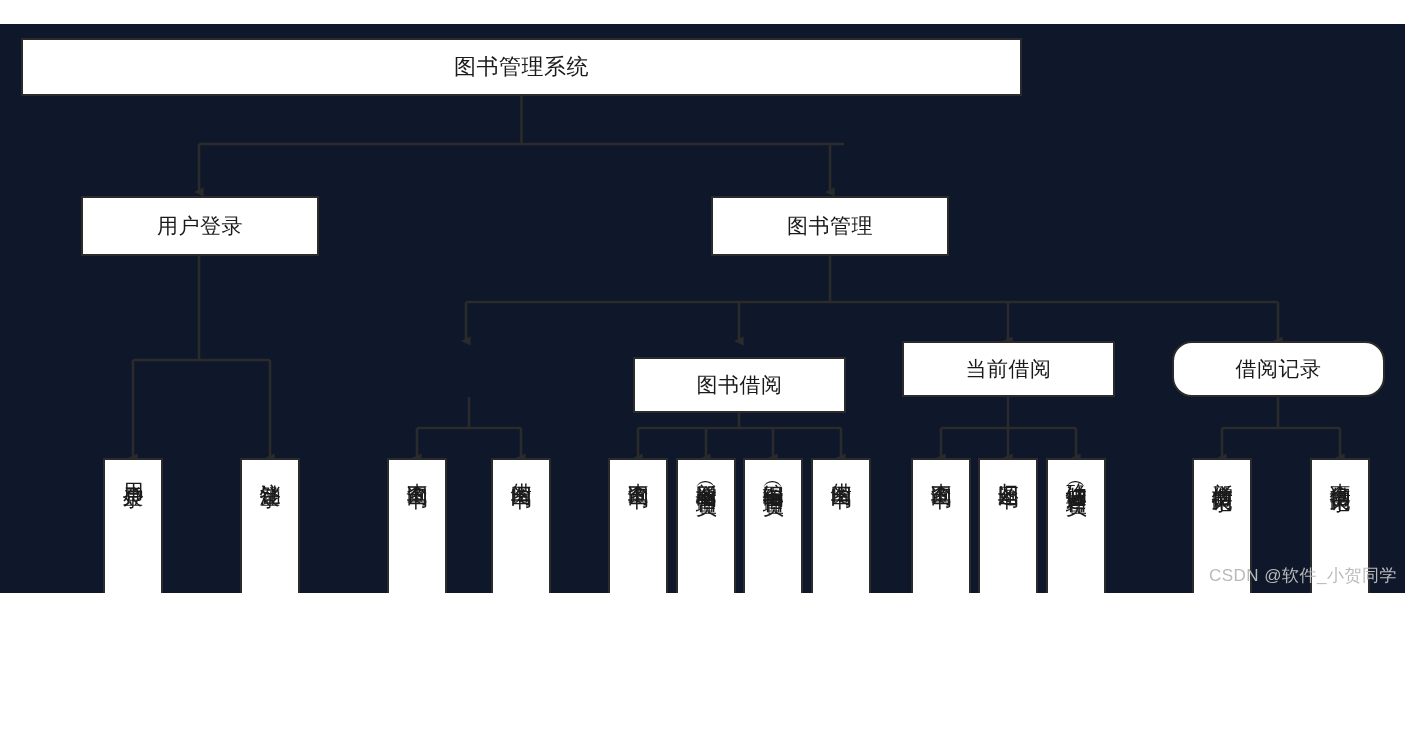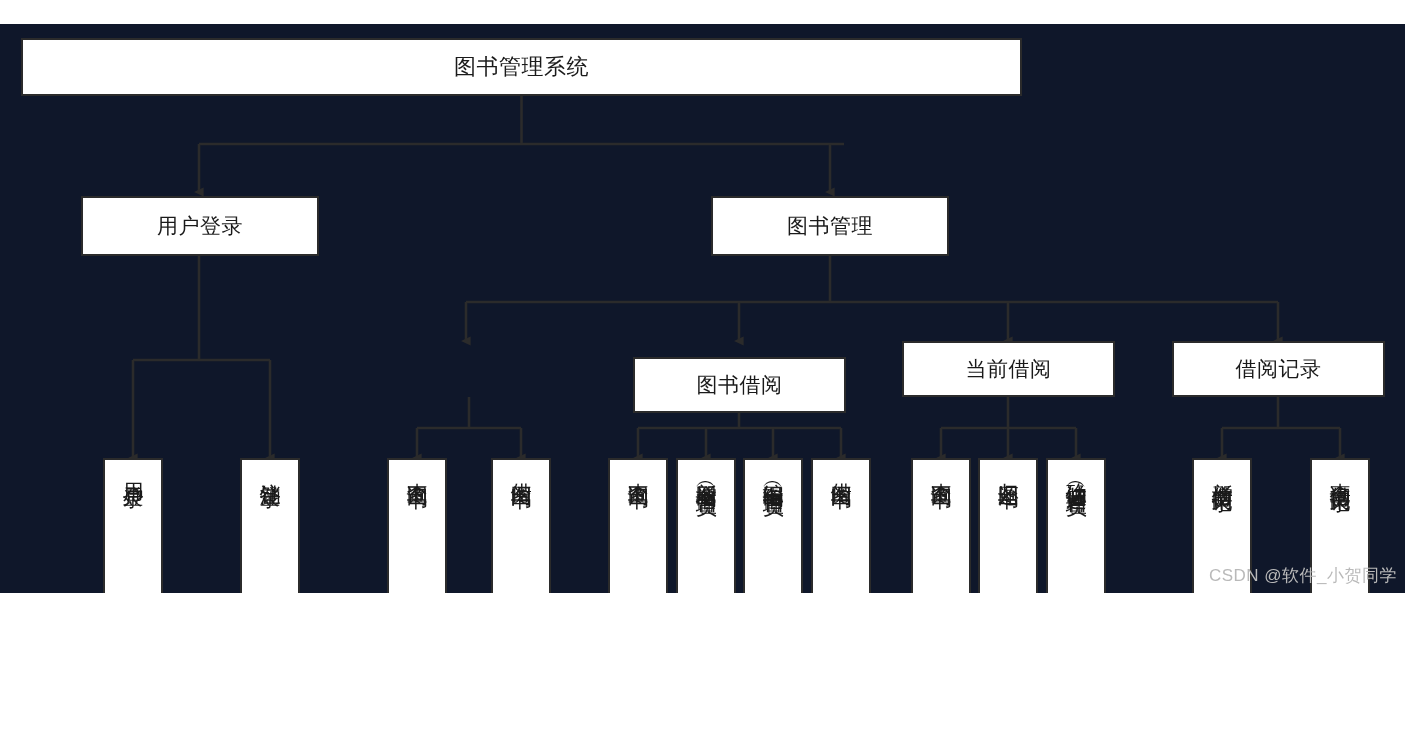--- a/index.html
+++ b/index.html
@@ -142,21 +142,21 @@
   <div class="node horiz" style="left:711px; top:172px; width:238px; height:60px;">
     <span class="label">图书管理</span>
   </div>
 
   <div class="node horiz" style="left:633px; top:333px; width:213px; height:56px;">
     <span class="label">图书借阅</span>
   </div>
   <div class="node horiz" style="left:902px; top:317px; width:213px; height:56px;">
     <span class="label">当前借阅</span>
   </div>
-  <div class="node horiz" style="left:1172px; top:317px; width:213px; height:56px;">
+  <div class="node horiz" style="left:1172px; top:317px; width:213px; height:56px;border-radius:20px;">
     <span class="label">借阅记录</span>
   </div>
 
   <div class="node vert" style="left:103px; top:434px; width:60px; height:301px;">
     <span class="label">用户登录</span>
   </div>
   <div class="node vert" style="left:240px; top:434px; width:60px; height:301px;">
     <span class="label">注销登录</span>
   </div>
 

